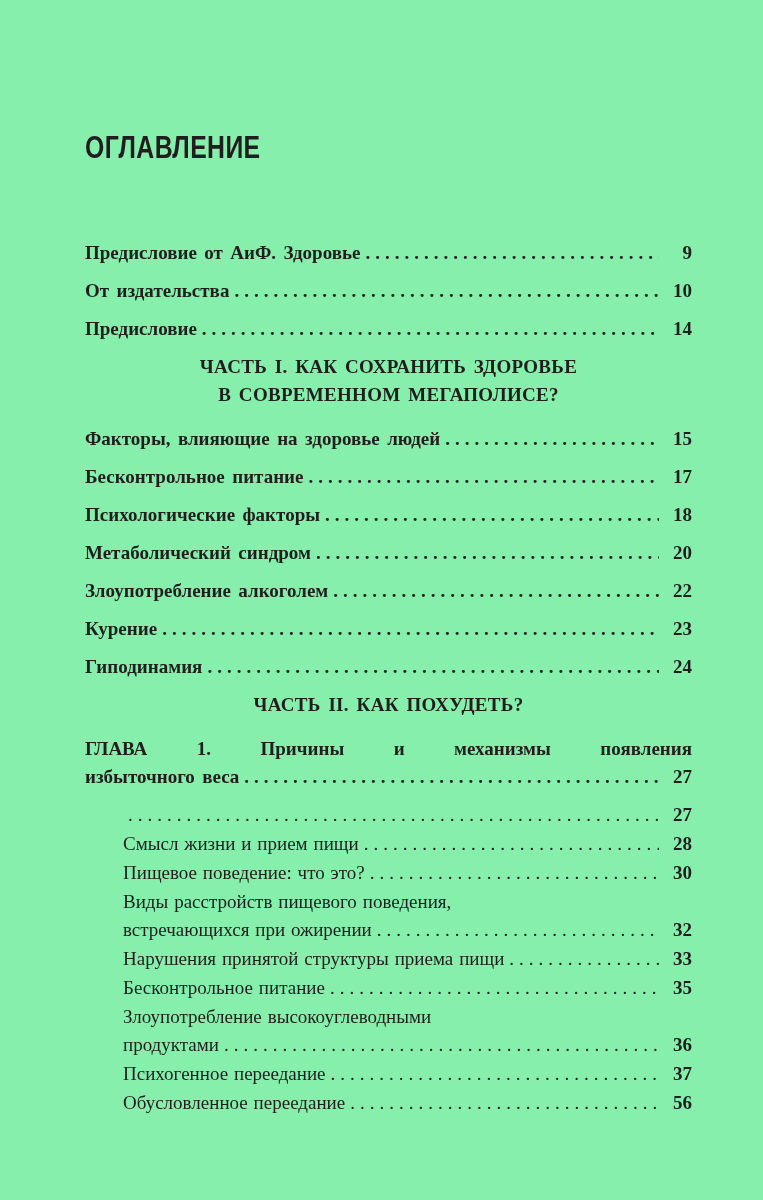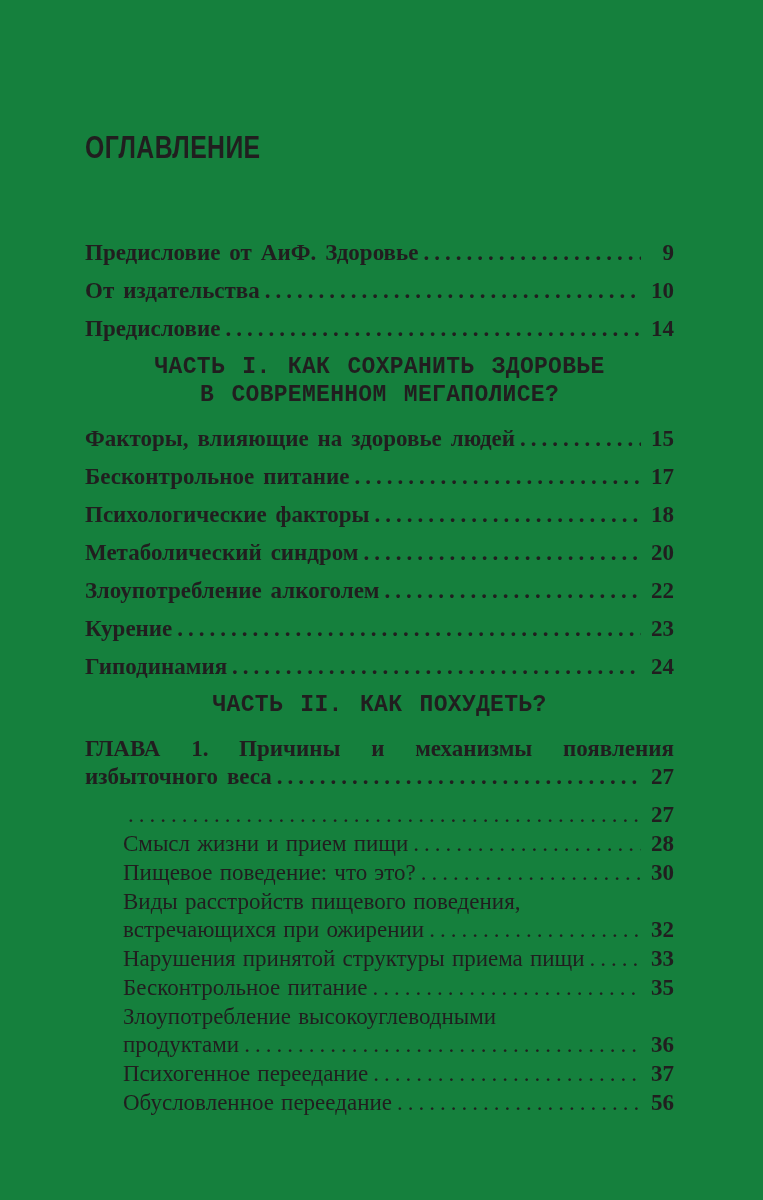--- a/index.html
+++ b/index.html
@@ -9,38 +9,38 @@
   }
   body {
     width: 763px;
     height: 1200px;
     overflow: hidden;
   }
   .page {
     box-sizing: border-box;
     width: 763px;
     height: 1200px;
-    padding: 132px 89px 0 85px;
-    background: #15803d;
+    padding: 132px 71px 0 85px;
+    background: #86efac;
     color: #211e1f;
     font-family: "Liberation Serif", serif;
   }
   .page-title {
     margin: 0 0 76px 0;
     font-family: "Liberation Sans", sans-serif;
     font-weight: 700;
     font-size: 31px;
     line-height: 31px;
     letter-spacing: 0.5px;
     transform: scaleX(0.80);
     transform-origin: left center;
     white-space: nowrap;
   }
   .toc {
-    font-size: 23px;
+    font-size: 19px;
   }
   .entry-block { margin: 0; }
   .entry-block.l0 { margin-bottom: 10px; font-weight: 700; word-spacing: 0.14em; }
   .entry-block.l1 { margin-bottom: 1px; font-weight: 400; word-spacing: 0.06em; padding-left: 38px; }
   .entry-line {
     display: flex;
     align-items: baseline;
     line-height: 28px;
   }
   .first-line {
@@ -71,21 +71,21 @@
     margin-left: 7px;
   }
   .section-heading {
     text-align: center;
     font-weight: 700;
     line-height: 28px;
     margin: 6px 0 16px 0;
     word-spacing: 0.14em;
     letter-spacing: 0.3px;
   }
-  .section-heading .section-line { display: block; font-family: Liberation Mono, monospace; }
+  .section-heading .section-line { display: block; }
 </style>
 </head>
 <body>
 
 <div class="page">
   <h1 class="page-title">ОГЛАВЛЕНИЕ</h1>
   <div class="toc" id="toc">
       <div class="entry-block l0">
         <div class="entry-line">
           <span class="entry-text">Предисловие от АиФ. Здоровье</span>

